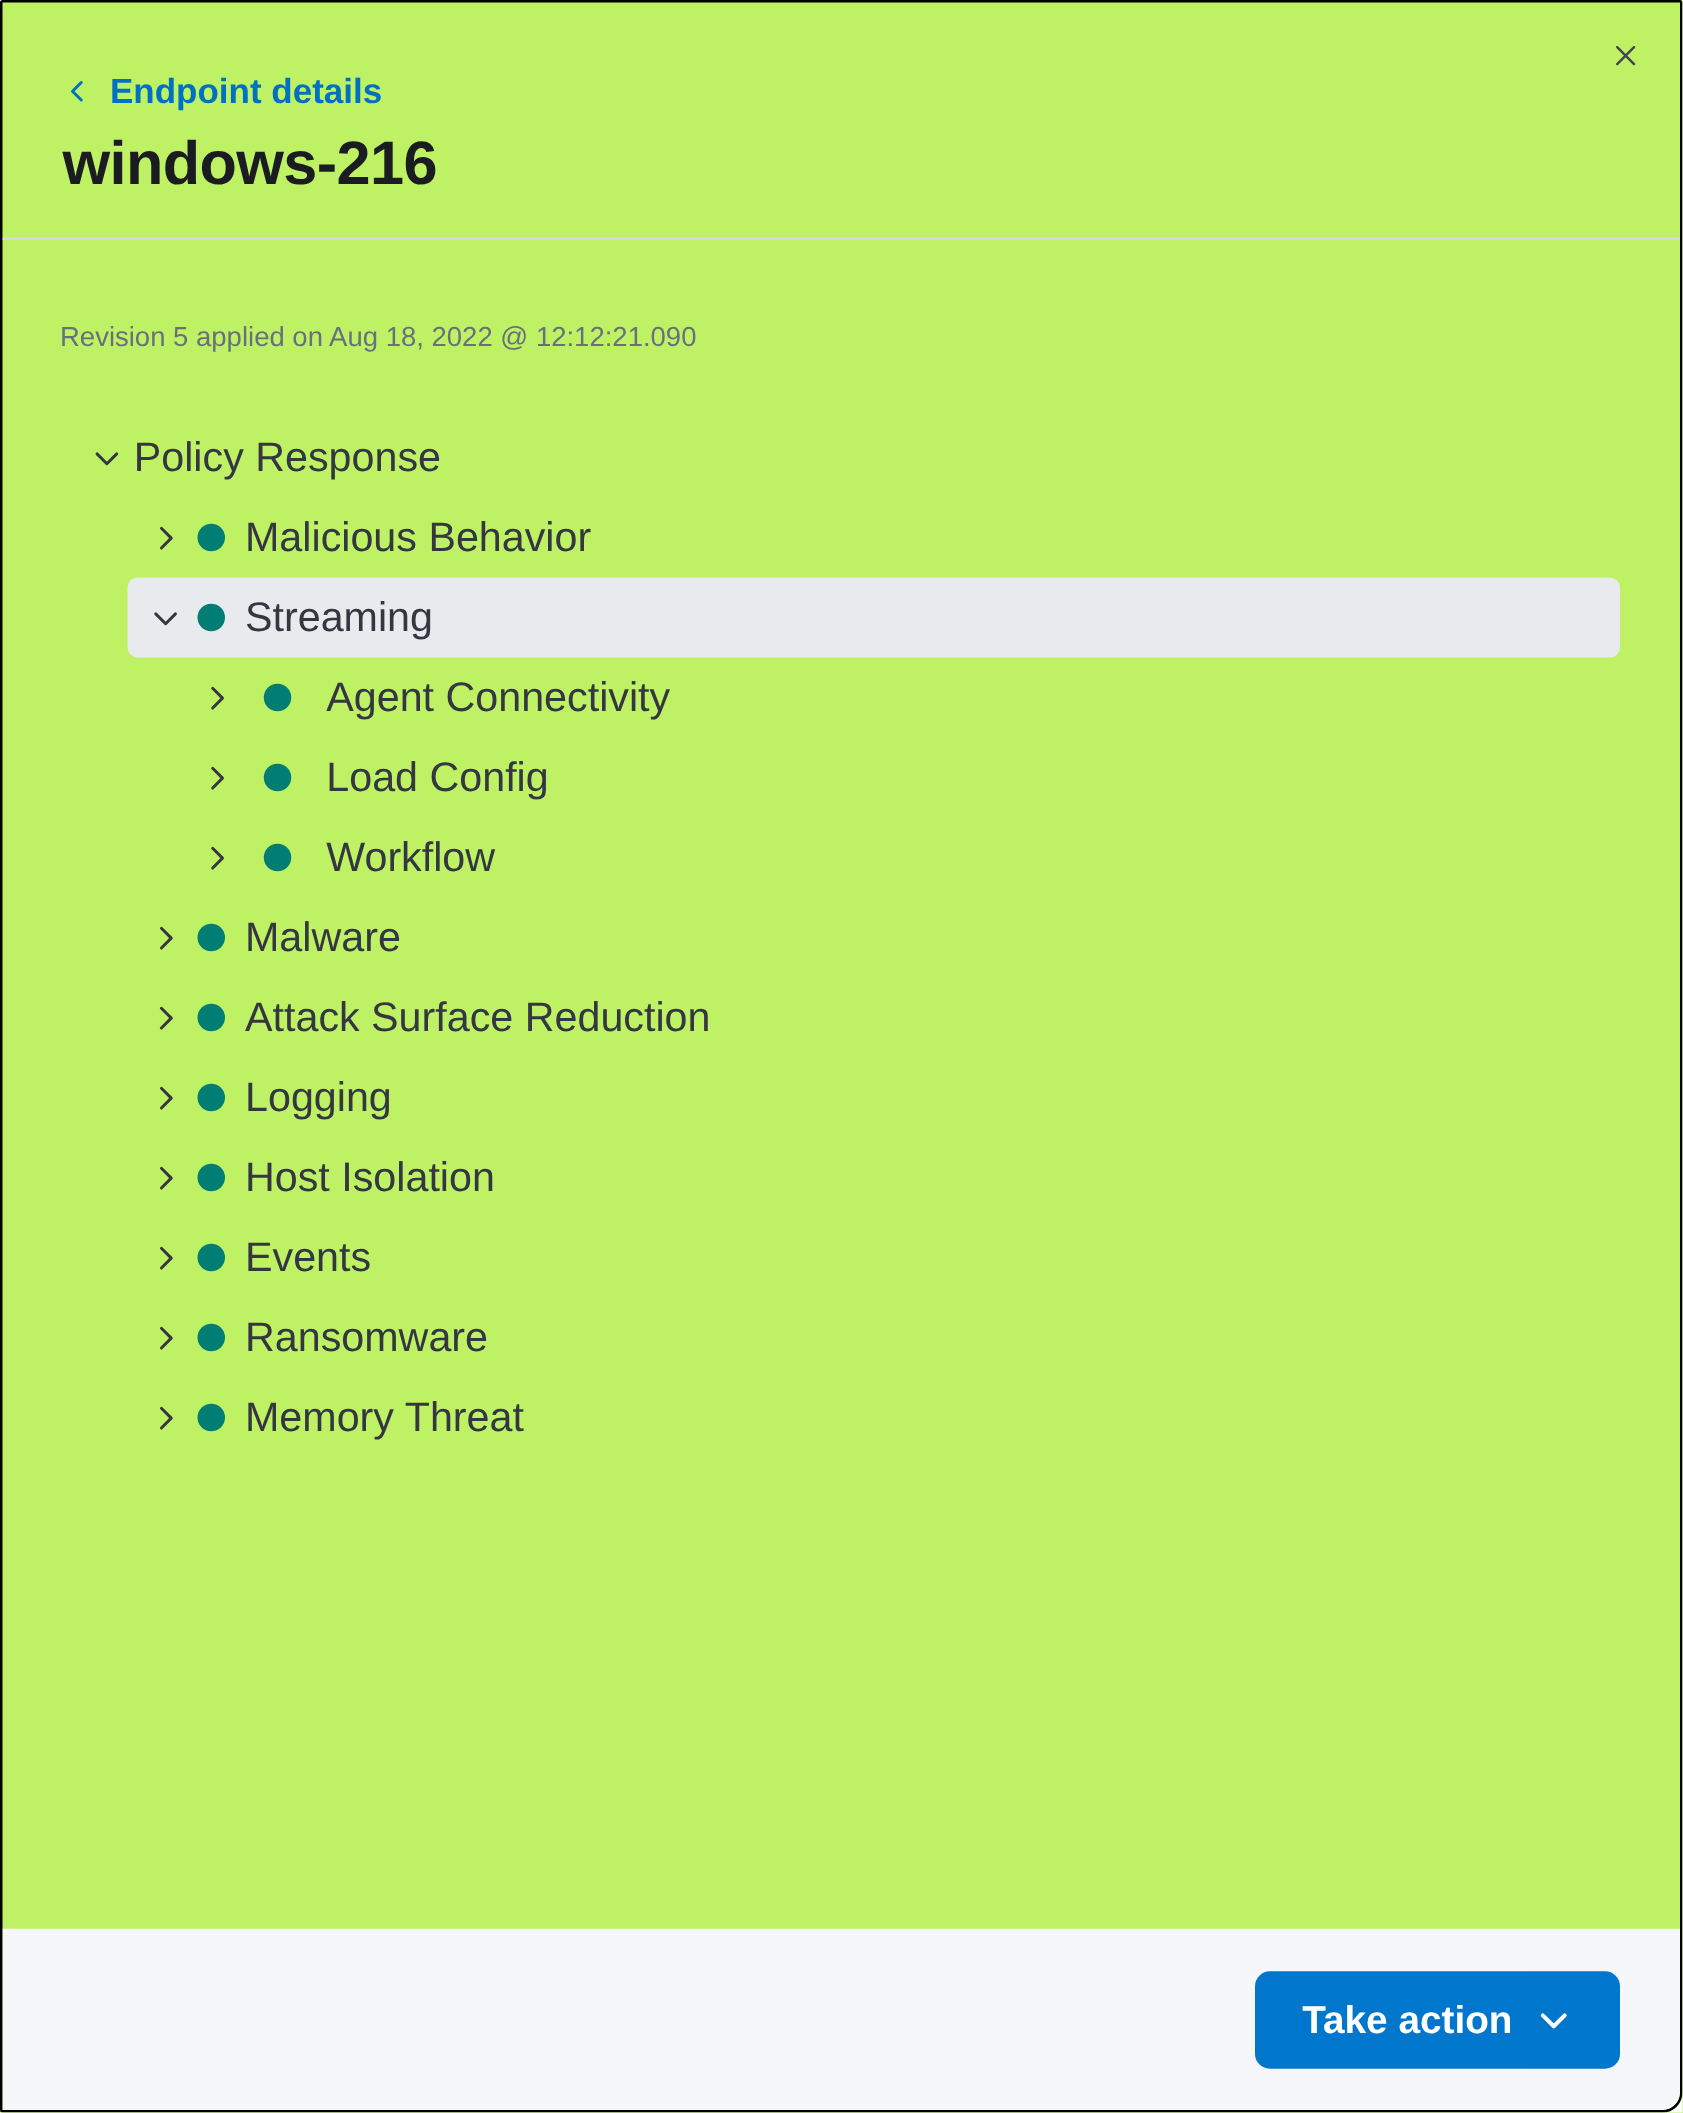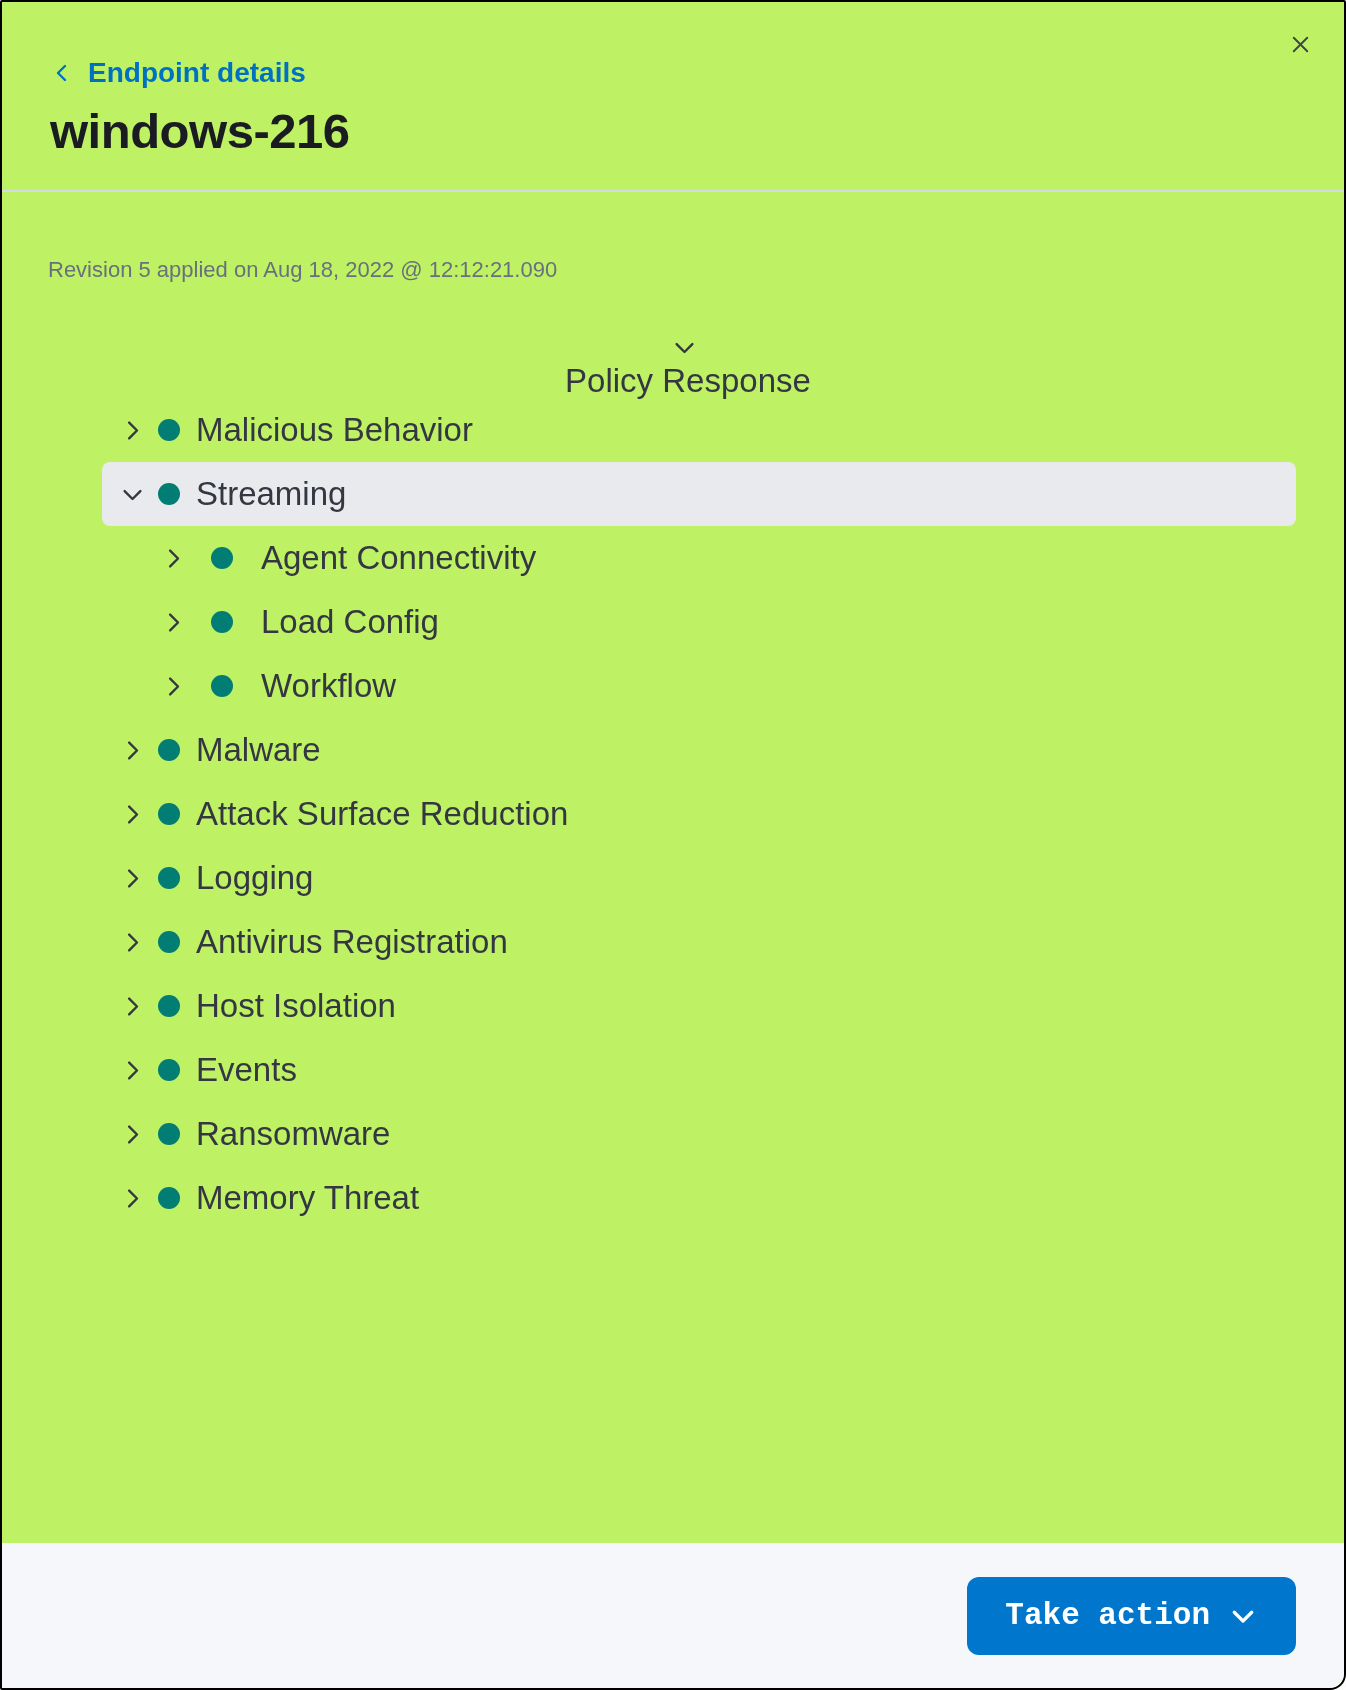--- a/index.html
+++ b/index.html
@@ -83,21 +83,21 @@
     color: var(--muted-text);
   }
   .tree { margin-top: 46px; }
   .tree-row {
     display: flex;
     align-items: center;
     height: 64px;
     border-radius: 8px;
     cursor: pointer;
   }
-  .tree-row.level-0 { margin-left: 24px; flex-direction: column; }
+  .tree-row.level-0 { margin-left: 24px; }
   .tree-row.level-1 { margin-left: 54px; padding-left: 17px; }
   .tree-row.level-2 { margin-left: 95px; padding-left: 17px; gap: 12px; }
   .tree-row.selected { background: var(--selected-bg); }
   .twisty {
     flex: 0 0 auto;
     width: 27px;
     height: 27px;
     border: none;
     background: transparent;
     padding: 0;
@@ -137,21 +137,21 @@
   .take-action-btn {
     display: inline-flex;
     align-items: center;
     gap: 18px;
     height: 78px;
     padding: 0 38px;
     border: none;
     border-radius: 12px;
     background: var(--button-blue);
     color: #fff;
-    font-family: Liberation Mono, monospace;
+    font-family: Liberation Sans, sans-serif;
     font-size: 31px;
     font-weight: 700;
     cursor: pointer;
   }
   .take-action-btn svg { width: 30px; height: 30px; }
 </style>
 </head>
 <body>
 
 <div class="panel">
@@ -259,29 +259,20 @@
           <span class="dot"></span>
           <span class="tree-label">Logging</span>
         </div>
         <div class="tree-row level-1">
           <button class="twisty">
             <svg viewBox="0 0 24 24" fill="none" stroke="currentColor" stroke-width="2.1" stroke-linecap="round" stroke-linejoin="round">
               <path d="M9 5l7 7-7 7"></path>
             </svg>
           </button>
           <span class="dot"></span>
-          <span class="tree-label">Antivirus Registration</span>
-        </div>
-        <div class="tree-row level-1">
-          <button class="twisty">
-            <svg viewBox="0 0 24 24" fill="none" stroke="currentColor" stroke-width="2.1" stroke-linecap="round" stroke-linejoin="round">
-              <path d="M9 5l7 7-7 7"></path>
-            </svg>
-          </button>
-          <span class="dot"></span>
           <span class="tree-label">Host Isolation</span>
         </div>
         <div class="tree-row level-1">
           <button class="twisty">
             <svg viewBox="0 0 24 24" fill="none" stroke="currentColor" stroke-width="2.1" stroke-linecap="round" stroke-linejoin="round">
               <path d="M9 5l7 7-7 7"></path>
             </svg>
           </button>
           <span class="dot"></span>
           <span class="tree-label">Events</span>

